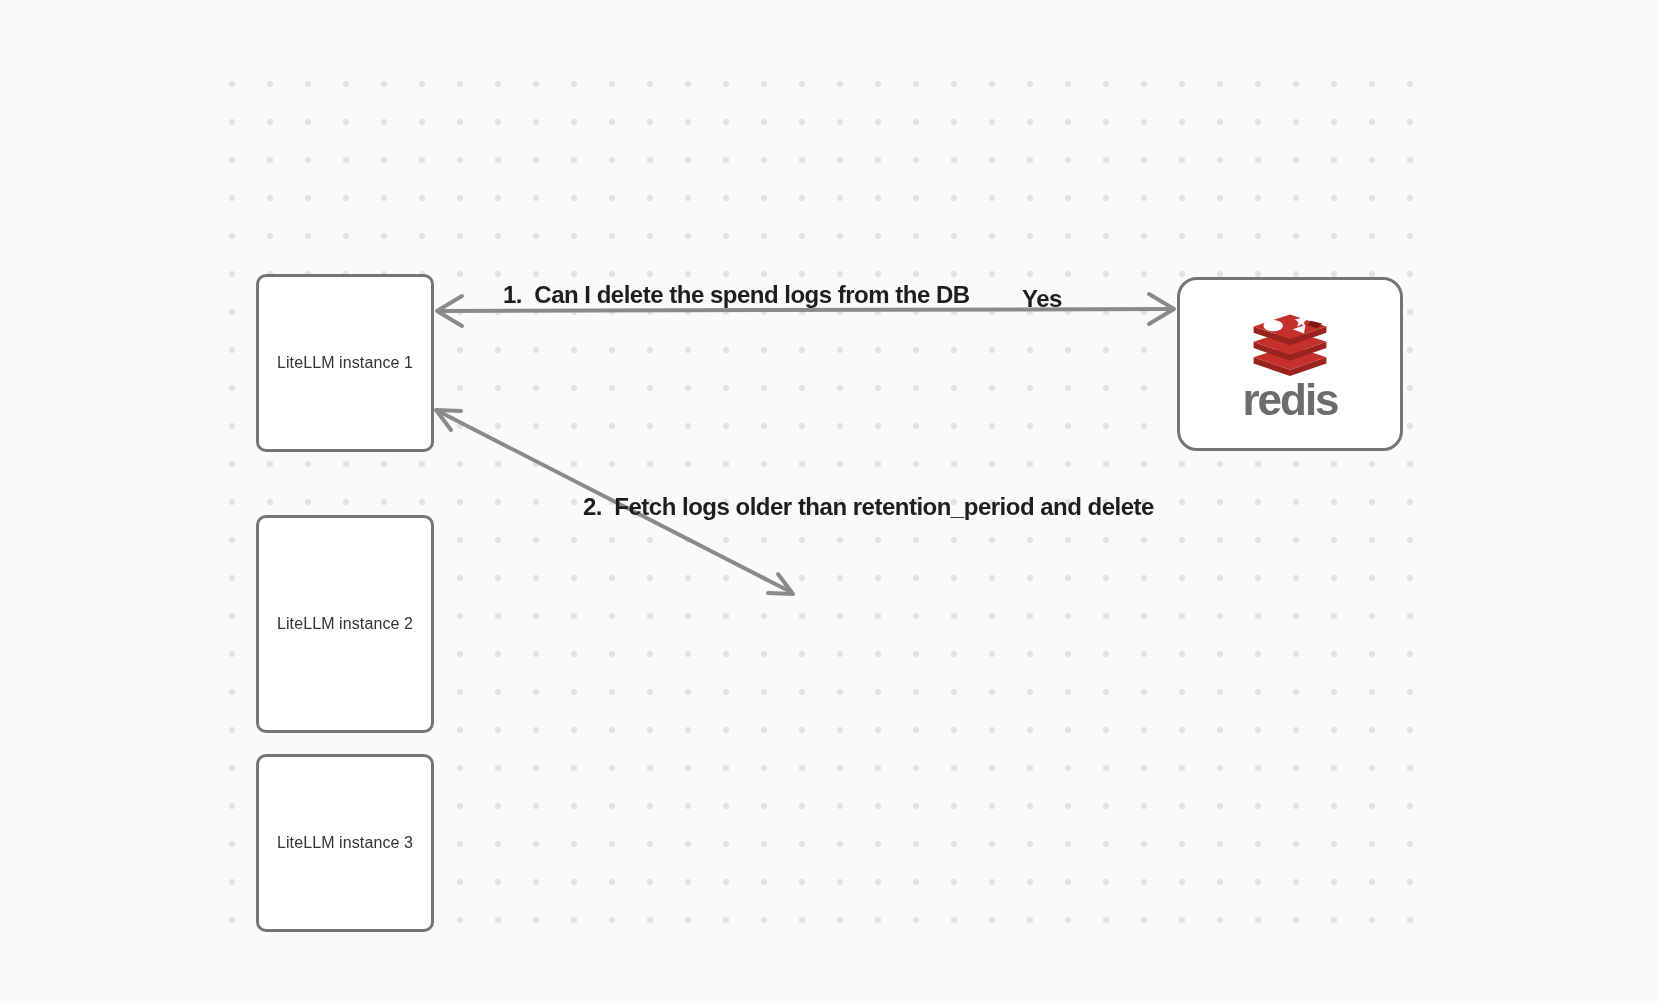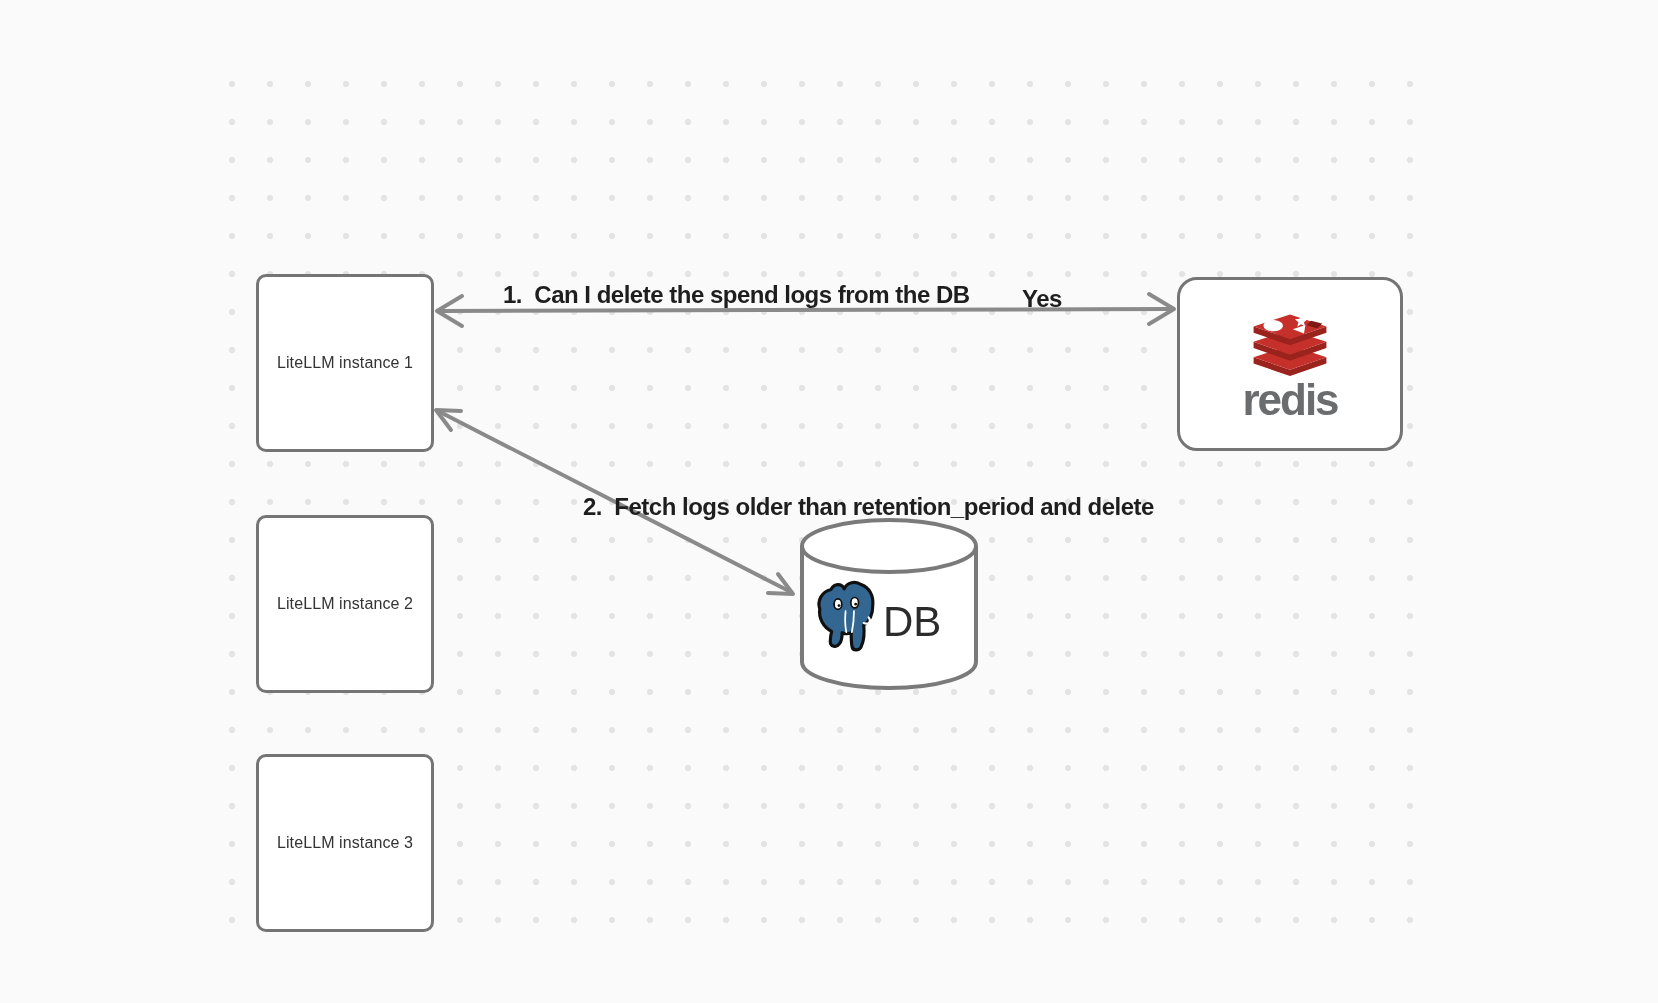--- a/index.html
+++ b/index.html
@@ -14,21 +14,21 @@
     background-size: 38px 38px;
   }
   .node {
     position:absolute; background:#ffffff;
     border:3.5px solid #757575; border-radius:10px;
     box-sizing:border-box;
     display:flex; align-items:center; justify-content:center;
   }
   .node-label { font-size:16px; color:#333333; letter-spacing:0.1px; }
   #instance1 { left:256px; top:274px; width:178px; height:178px; }
-  #instance2 { left:256px; top:515px; width:178px; height:178px; }
+  #instance2 { left:256px; top:515px; width:178px; height:218px; }
   #instance3 { left:256px; top:754px; width:178px; height:178px;text-align:center; }
 
   .redis-node {
     left:1177px; top:277px; width:226px; height:174px;
     border-radius:20px;
     flex-direction:column; gap:2px;
     padding-top:4px;
   }
   .redis-wordmark {
     font-size:44px; font-weight:bold; color:#6b6c6e;
@@ -89,37 +89,20 @@
         <path d="M8,19 L60,2 L112,19 L60,37 Z" fill="#c6302b"></path>
         <path d="M90,11 L106,15 L99,22 L84,17.5 Z" fill="#7c1a13"></path>
         <ellipse cx="36" cy="18" rx="14" ry="8" fill="#ffffff"></ellipse>
         <path d="M76,2 L78.4,8.2 L85,8.8 L80,13.2 L81.6,19.6 L76,16.1 L70.4,19.6 L72,13.2 L67,8.8 L73.6,8.2 Z" fill="#ffffff"></path>
         <path d="M64,23 L82,17 L80,29 Z" fill="#ffffff"></path>
       </g>
     </svg>
     <span class="redis-wordmark">redis</span>
   </div>
 
-  <div class="db-node">
-    <svg class="cyl" width="180" height="176" viewBox="0 0 180 176" aria-hidden="true">
-      <path d="M3,30 L3,146 A87,26 0 0 0 177,146 L177,30" fill="#ffffff" stroke="#7a7a7a" stroke-width="4"></path>
-      <ellipse cx="90" cy="30" rx="87" ry="26" fill="#ffffff" stroke="#7a7a7a" stroke-width="4"></ellipse>
-    </svg>
-    <svg class="pg-logo" width="70" height="74" viewBox="0 0 100 106" aria-hidden="true">
-      <path d="M46,14 C50,5 62,2 70,8 C82,12 88,24 87,37 C87,50 82,61 74,66 C75,76 74,88 71,95 C69,103 58,104 57,96 C56,90 56,83 56,77 C51,79 47,79 43,77 C43,84 42,90 39,93 C35,99 26,97 26,89 C26,84 27,79 28,75 C16,69 9,56 11,43 C7,31 14,18 27,15 C32,6 42,6 46,14 Z" fill="#336791" stroke="#101010" stroke-width="4.5" stroke-linejoin="round" stroke-linecap="round"></path>
-      <path d="M74,63 C82,66 85,60 81,55" fill="none" stroke="#ffffff" stroke-width="3" stroke-linecap="round"></path>
-      <ellipse cx="37" cy="36" rx="5.5" ry="7.5" fill="#ffffff" stroke="#101010" stroke-width="2.5"></ellipse>
-      <ellipse cx="61" cy="34" rx="5.5" ry="7.5" fill="#ffffff" stroke="#101010" stroke-width="2.5"></ellipse>
-      <circle cx="38.5" cy="38" r="2" fill="#101010"></circle>
-      <circle cx="62.5" cy="36" r="2" fill="#101010"></circle>
-      <path d="M48,46 C47,56 47,66 49,76" stroke="#ffffff" stroke-width="2.5" fill="none" stroke-linecap="round"></path>
-      <path d="M60,46 C60,56 59,66 57,76" stroke="#ffffff" stroke-width="2.5" fill="none" stroke-linecap="round"></path>
-    </svg>
-    <span class="db-label">DB</span>
-  </div>
 
   <svg class="edges" width="1658" height="1003" viewBox="0 0 1658 1003" aria-hidden="true">
     <g stroke="#8a8a8a" stroke-width="4" fill="none" stroke-linecap="round" stroke-linejoin="round">
       <path d="M441,311 L1170,309"></path>
       <path d="M462,296 L437,311 L462,326"></path>
       <path d="M1149,294 L1174,309 L1149,324"></path>
       <path d="M440,412 L789,591"></path>
       <path d="M451,430 L436,410 L461,411"></path>
       <path d="M778,574 L793,594 L768,593"></path>
     </g>

